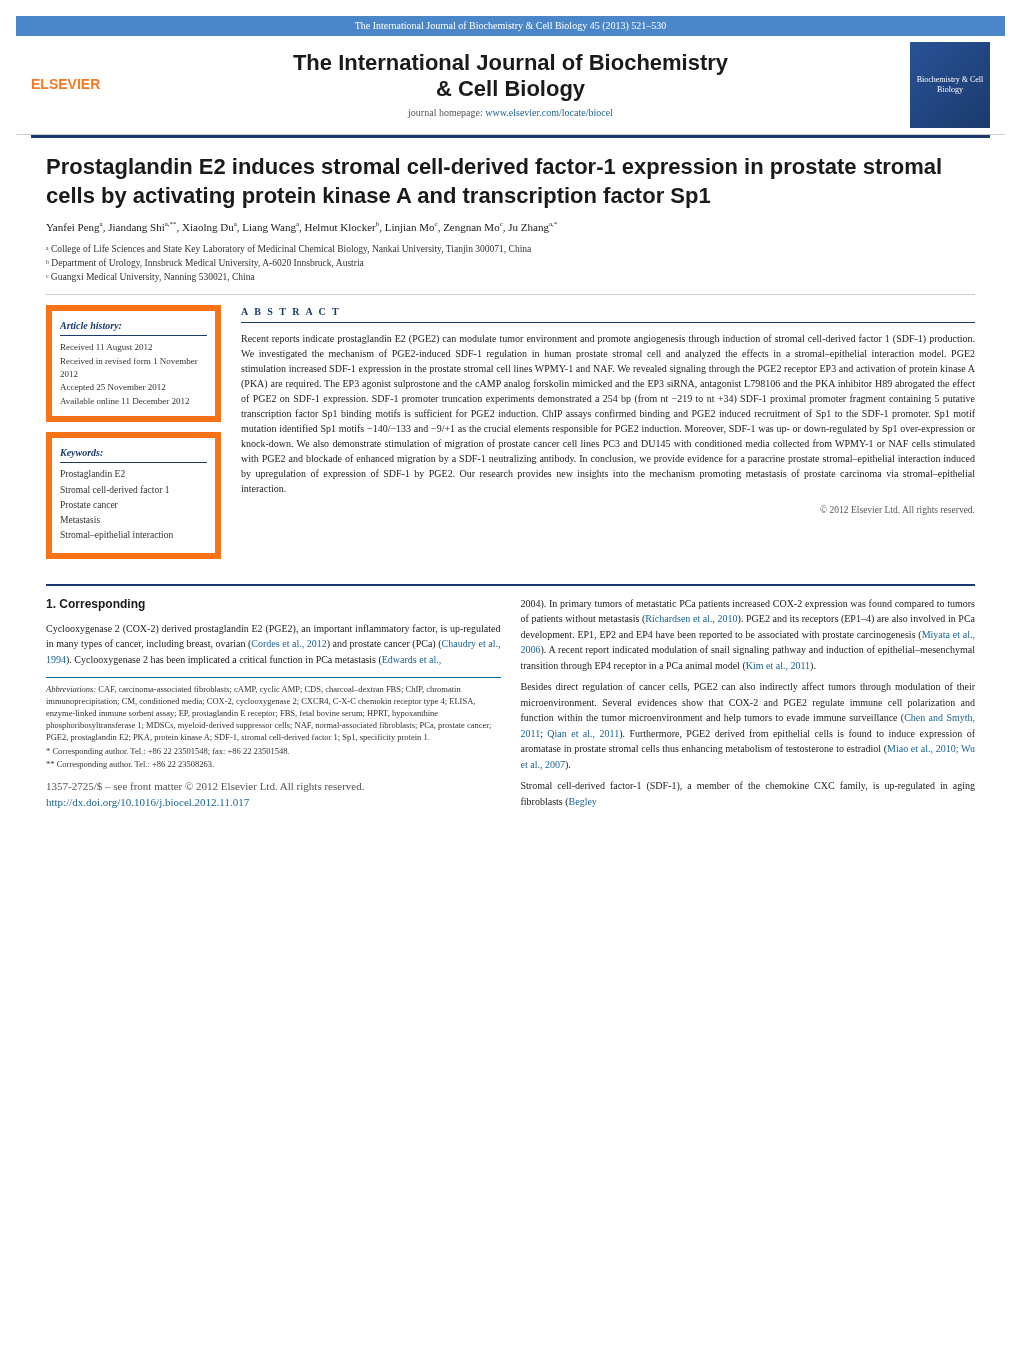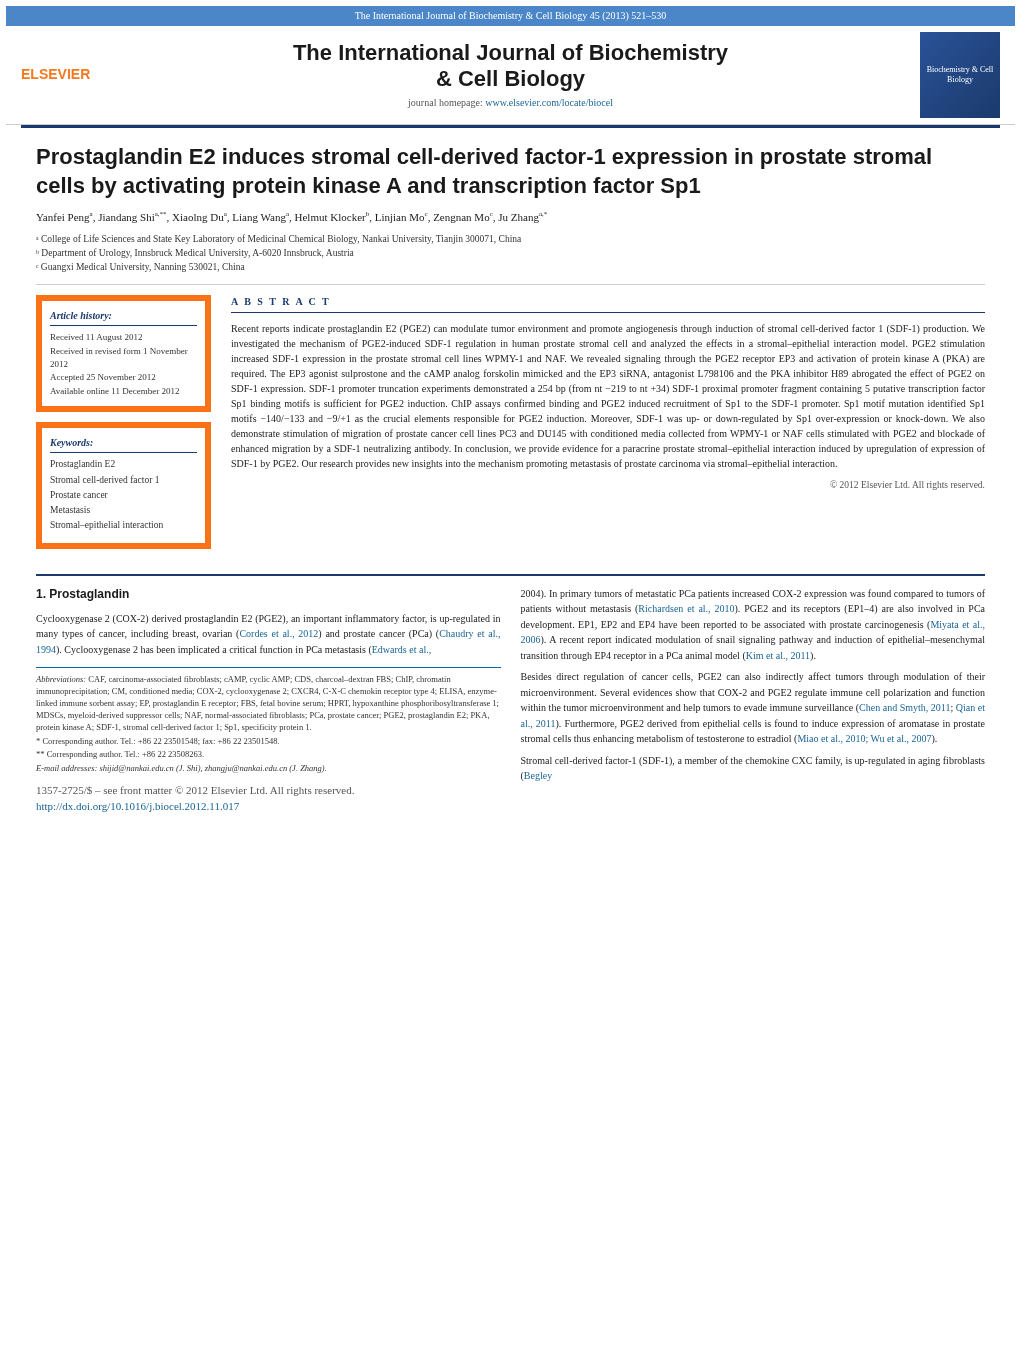--- a/index.html
+++ b/index.html
@@ -7,21 +7,21 @@
       font-family: 'Times New Roman', Times, serif;
       background: #fff;
       width: 1021px;
       min-height: 1351px;
       color: #000;
       font-size: 11px;
       line-height: 1.4;
     }
     .page-wrapper {
       width: 1021px;
-      padding: 6px;
+      padding: 16px;
     }
     
     .journal-header-bar {
       background: #4a86c8;
       text-align: center;
       padding: 3px 0;
       color: #fff;
       font-size: 10px;
     }
     .journal-info-bar {
@@ -313,36 +313,33 @@
 
     </div>
 
     <hr class="section-divider">
 
     <div class="intro-two-col">
 
       <div class="intro-col">
         <div class="section-heading">
           <span>1.</span>
-          <span>Prostaglandin</span>
+          <span>Corresponding</span>
         </div>
         <div class="body-text">
           Cyclooxygenase 2 (COX-2) derived prostaglandin E2 (PGE2), an important inflammatory factor, is up-regulated in many types of cancer, including breast, ovarian (<a href="#">Cordes et al., 2012</a>) and prostate cancer (PCa) (<a href="#">Chaudry et al., 1994</a>). Cyclooxygenase 2 has been implicated a critical function in PCa metastasis (<a href="#">Edwards et al.,</a>
         </div>
 
         <div class="footnote-area">
           <div class="footnote-text">
             <em><span>Abbreviations:</span></em>
             <span>CAF, carcinoma-associated fibroblasts; cAMP, cyclic AMP; CDS, charcoal–dextran FBS; ChIP, chromatin immunoprecipitation; CM, conditioned media; COX-2, cyclooxygenase 2; CXCR4, C-X-C chemokin receptor type 4; ELISA, enzyme-linked immune sorbent assay; EP, prostaglandin E receptor; FBS, fetal bovine serum; HPRT, hypoxanthine phosphoribosyltransferase 1; MDSCs, myeloid-derived suppressor cells; NAF, normal-associated fibroblasts; PCa, prostate cancer; PGE2, prostaglandin E2; PKA, protein kinase A; SDF-1, stromal cell-derived factor 1; Sp1, specificity protein 1.</span>
           </div>
           <div class="footnote-text">* Corresponding author. Tel.: +86 22 23501548; fax: +86 22 23501548.</div>
           <div class="footnote-text">** Corresponding author. Tel.: +86 22 23508263.</div>
-          <div class="footnote-text">
-            <em><span>E-mail addresses: shijid@nankai.edu.cn (J. Shi), zhangju@nankai.edu.cn (J. Zhang).</span></em>
-          </div>
           <div class="issn-bar">
             <span>1357-2725/$ – see front matter © 2012 Elsevier Ltd. All rights reserved.</span><br>
             <a href="#">http://dx.doi.org/10.1016/j.biocel.2012.11.017</a>
           </div>
         </div>
       </div>
 
       <div class="intro-col">
         <div class="body-text">
           2004). In primary tumors of metastatic PCa patients increased COX-2 expression was found compared to tumors of patients without metastasis (<a href="#">Richardsen et al., 2010</a>). PGE2 and its receptors (EP1–4) are also involved in PCa development. EP1, EP2 and EP4 have been reported to be associated with prostate carcinogenesis (<a href="#">Miyata et al., 2006</a>). A recent report indicated modulation of snail signaling pathway and induction of epithelial–mesenchymal transition through EP4 receptor in a PCa animal model (<a href="#">Kim et al., 2011</a>).

